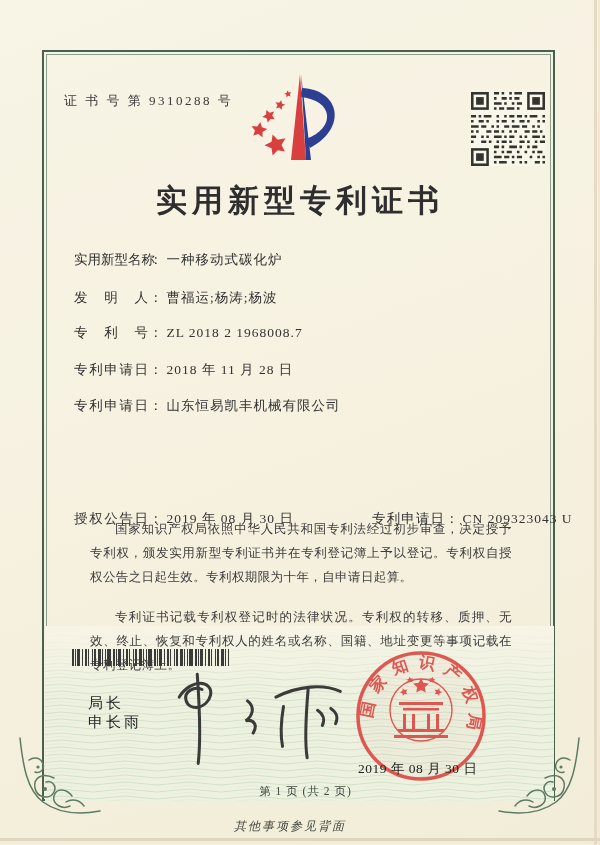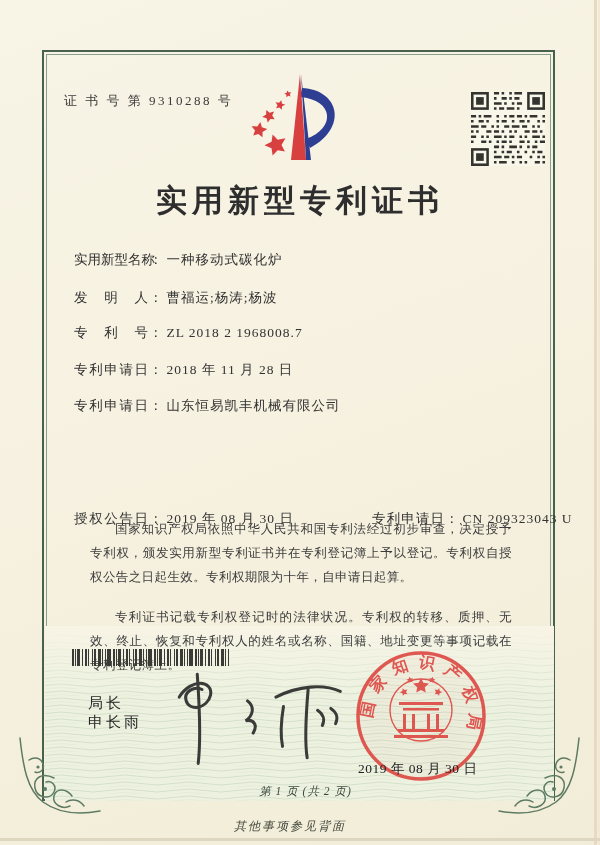--- a/index.html
+++ b/index.html
@@ -40,21 +40,21 @@
   
   .officer{position:absolute;left:88px;top:694px;font-family:"Liberation Sans",sans-serif;
            font-size:15px;letter-spacing:3px;color:#262626;z-index:4;}
   .officer .nm{}
   .sig{position:absolute;left:166px;top:664px;z-index:5;}
   .seal{position:absolute;left:352px;top:646px;z-index:4;opacity:0.92;}
   .sealdate{position:absolute;left:358px;top:760px;font-size:13.5px;color:#222;
             letter-spacing:0.5px;z-index:6;}
   
   .pageinfo{position:absolute;left:11px;right:0;top:784px;text-align:center;font-size:11.5px;
-            letter-spacing:1px;color:#3e4a40;z-index:4;font-style:italic;}
+            letter-spacing:1px;color:#3e4a40;z-index:4;}
   .backnote{position:absolute;left:0;right:20px;top:818px;text-align:center;font-size:12px;
             font-style:italic;letter-spacing:2px;color:#474b41;z-index:4;}
 </style>
 </head>
 <body>
 
 <div class="stage">
 
   <div class="edge-r"></div>
   <div class="edge-r2"></div>

